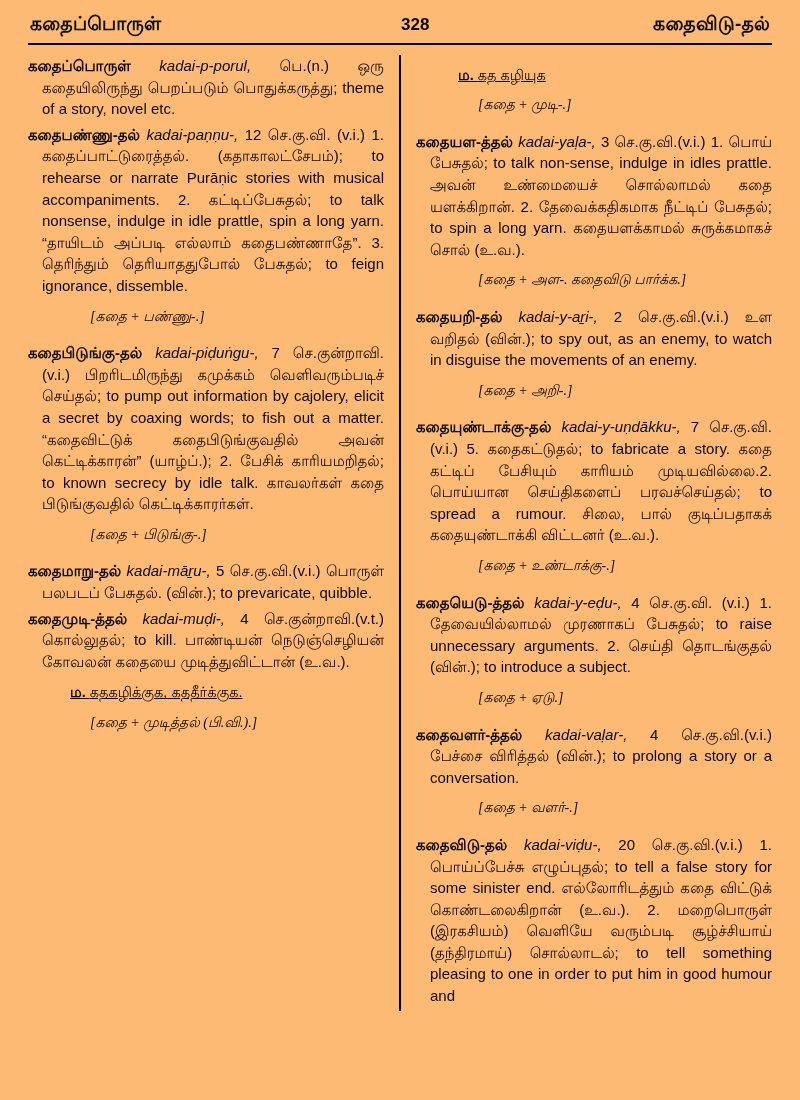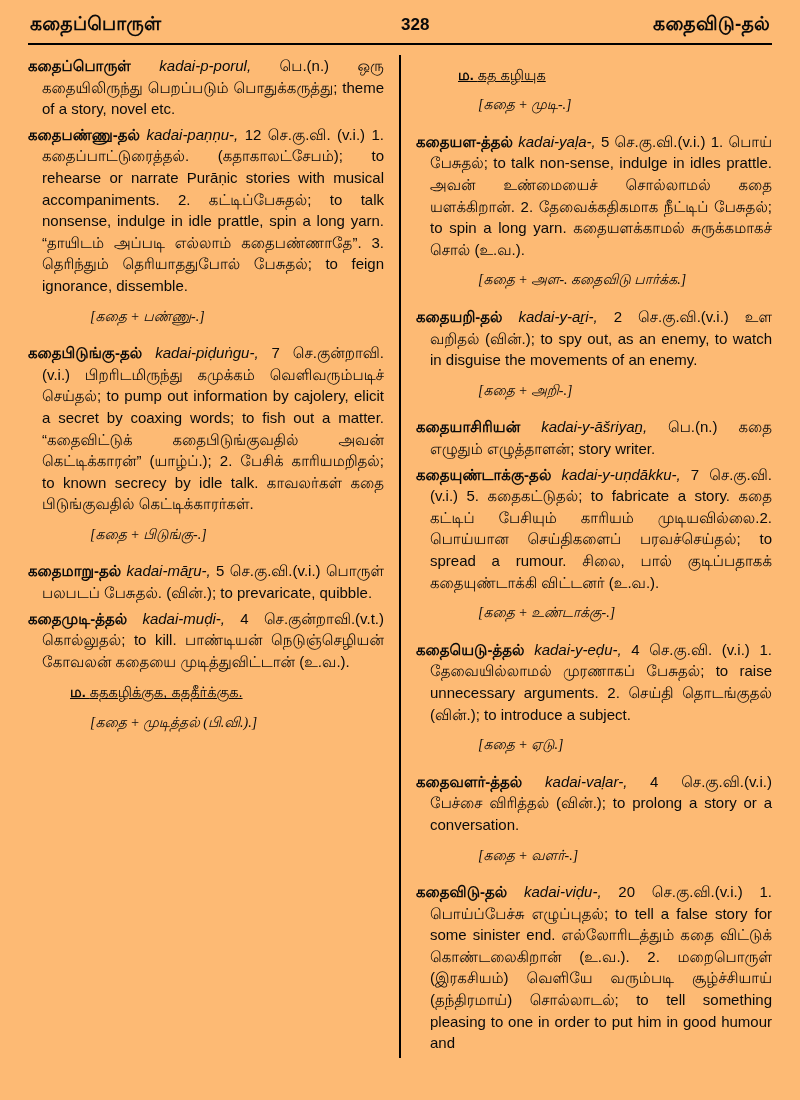--- a/index.html
+++ b/index.html
@@ -101,29 +101,28 @@
           <p class="etym">[கதை + முடித்தல் (பி.வி.).]</p>
         </div>
       </div>
     <div class="divider"></div>
     <div class="col right" id="col-right">
         <div class="entry">
           <p class="note"><b>ம. </b><span>கத கழியுக</span></p>
           <p class="etym">[கதை + முடி-.]</p>
         </div>
         <div class="entry">
-          <p class="body"><b class="hw">கதையள-த்தல்</b> <i class="tr">kadai-yaḷa-,</i><span> 5 செ.கு.வி.(v.i.) 1. பொய் பேசுதல்; to talk non-sense, indulge in idles prattle. அவன் உண்மையைச் சொல்லாமல் கதை யளக்கிறான். 2. தேவைக்கதிகமாக நீட்டிப் பேசுதல்; to spin a long yarn. கதையளக்காமல் சுருக்கமாகச் சொல் (உ.வ.).</span></p>
+          <p class="body"><b class="hw">கதையள-த்தல்</b> <i class="tr">kadai-yaḷa-,</i><span> 3 செ.கு.வி.(v.i.) 1. பொய் பேசுதல்; to talk non-sense, indulge in idles prattle. அவன் உண்மையைச் சொல்லாமல் கதை யளக்கிறான். 2. தேவைக்கதிகமாக நீட்டிப் பேசுதல்; to spin a long yarn. கதையளக்காமல் சுருக்கமாகச் சொல் (உ.வ.).</span></p>
           <p class="etym">[கதை + அள-. கதைவிடு பார்க்க.]</p>
         </div>
         <div class="entry">
           <p class="body"><b class="hw">கதையறி-தல்</b> <i class="tr">kadai-y-aṟi-,</i><span> 2 செ.கு.வி.(v.i.) உள வறிதல் (வின்.); to spy out, as an enemy, to watch in disguise the movements of an enemy.</span></p>
           <p class="etym">[கதை + அறி-.]</p>
         </div>
         <div class="entry">
-          <p class="body"><b class="hw">கதையாசிரியன்</b> <i class="tr">kadai-y-āšriyaṉ,</i><span> பெ.(n.) கதை எழுதும் எழுத்தாளன்; story writer.</span></p>
         </div>
         <div class="entry">
           <p class="body"><b class="hw">கதையுண்டாக்கு-தல்</b> <i class="tr">kadai-y-uṇdākku-,</i><span> 7 செ.கு.வி. (v.i.) 5. கதைகட்டுதல்; to fabricate a story. கதை கட்டிப் பேசியும் காரியம் முடியவில்லை.2. பொய்யான செய்திகளைப் பரவச்செய்தல்; to spread a rumour. சிலை, பால் குடிப்பதாகக் கதையுண்டாக்கி விட்டனர் (உ.வ.).</span></p>
           <p class="etym">[கதை + உண்டாக்கு-.]</p>
         </div>
         <div class="entry">
           <p class="body"><b class="hw">கதையெடு-த்தல்</b> <i class="tr">kadai-y-eḍu-,</i><span> 4 செ.கு.வி. (v.i.) 1. தேவையில்லாமல் முரணாகப் பேசுதல்; to raise unnecessary arguments. 2. செய்தி தொடங்குதல் (வின்.); to introduce a subject.</span></p>
           <p class="etym">[கதை + ஏடு.]</p>
         </div>
         <div class="entry">

